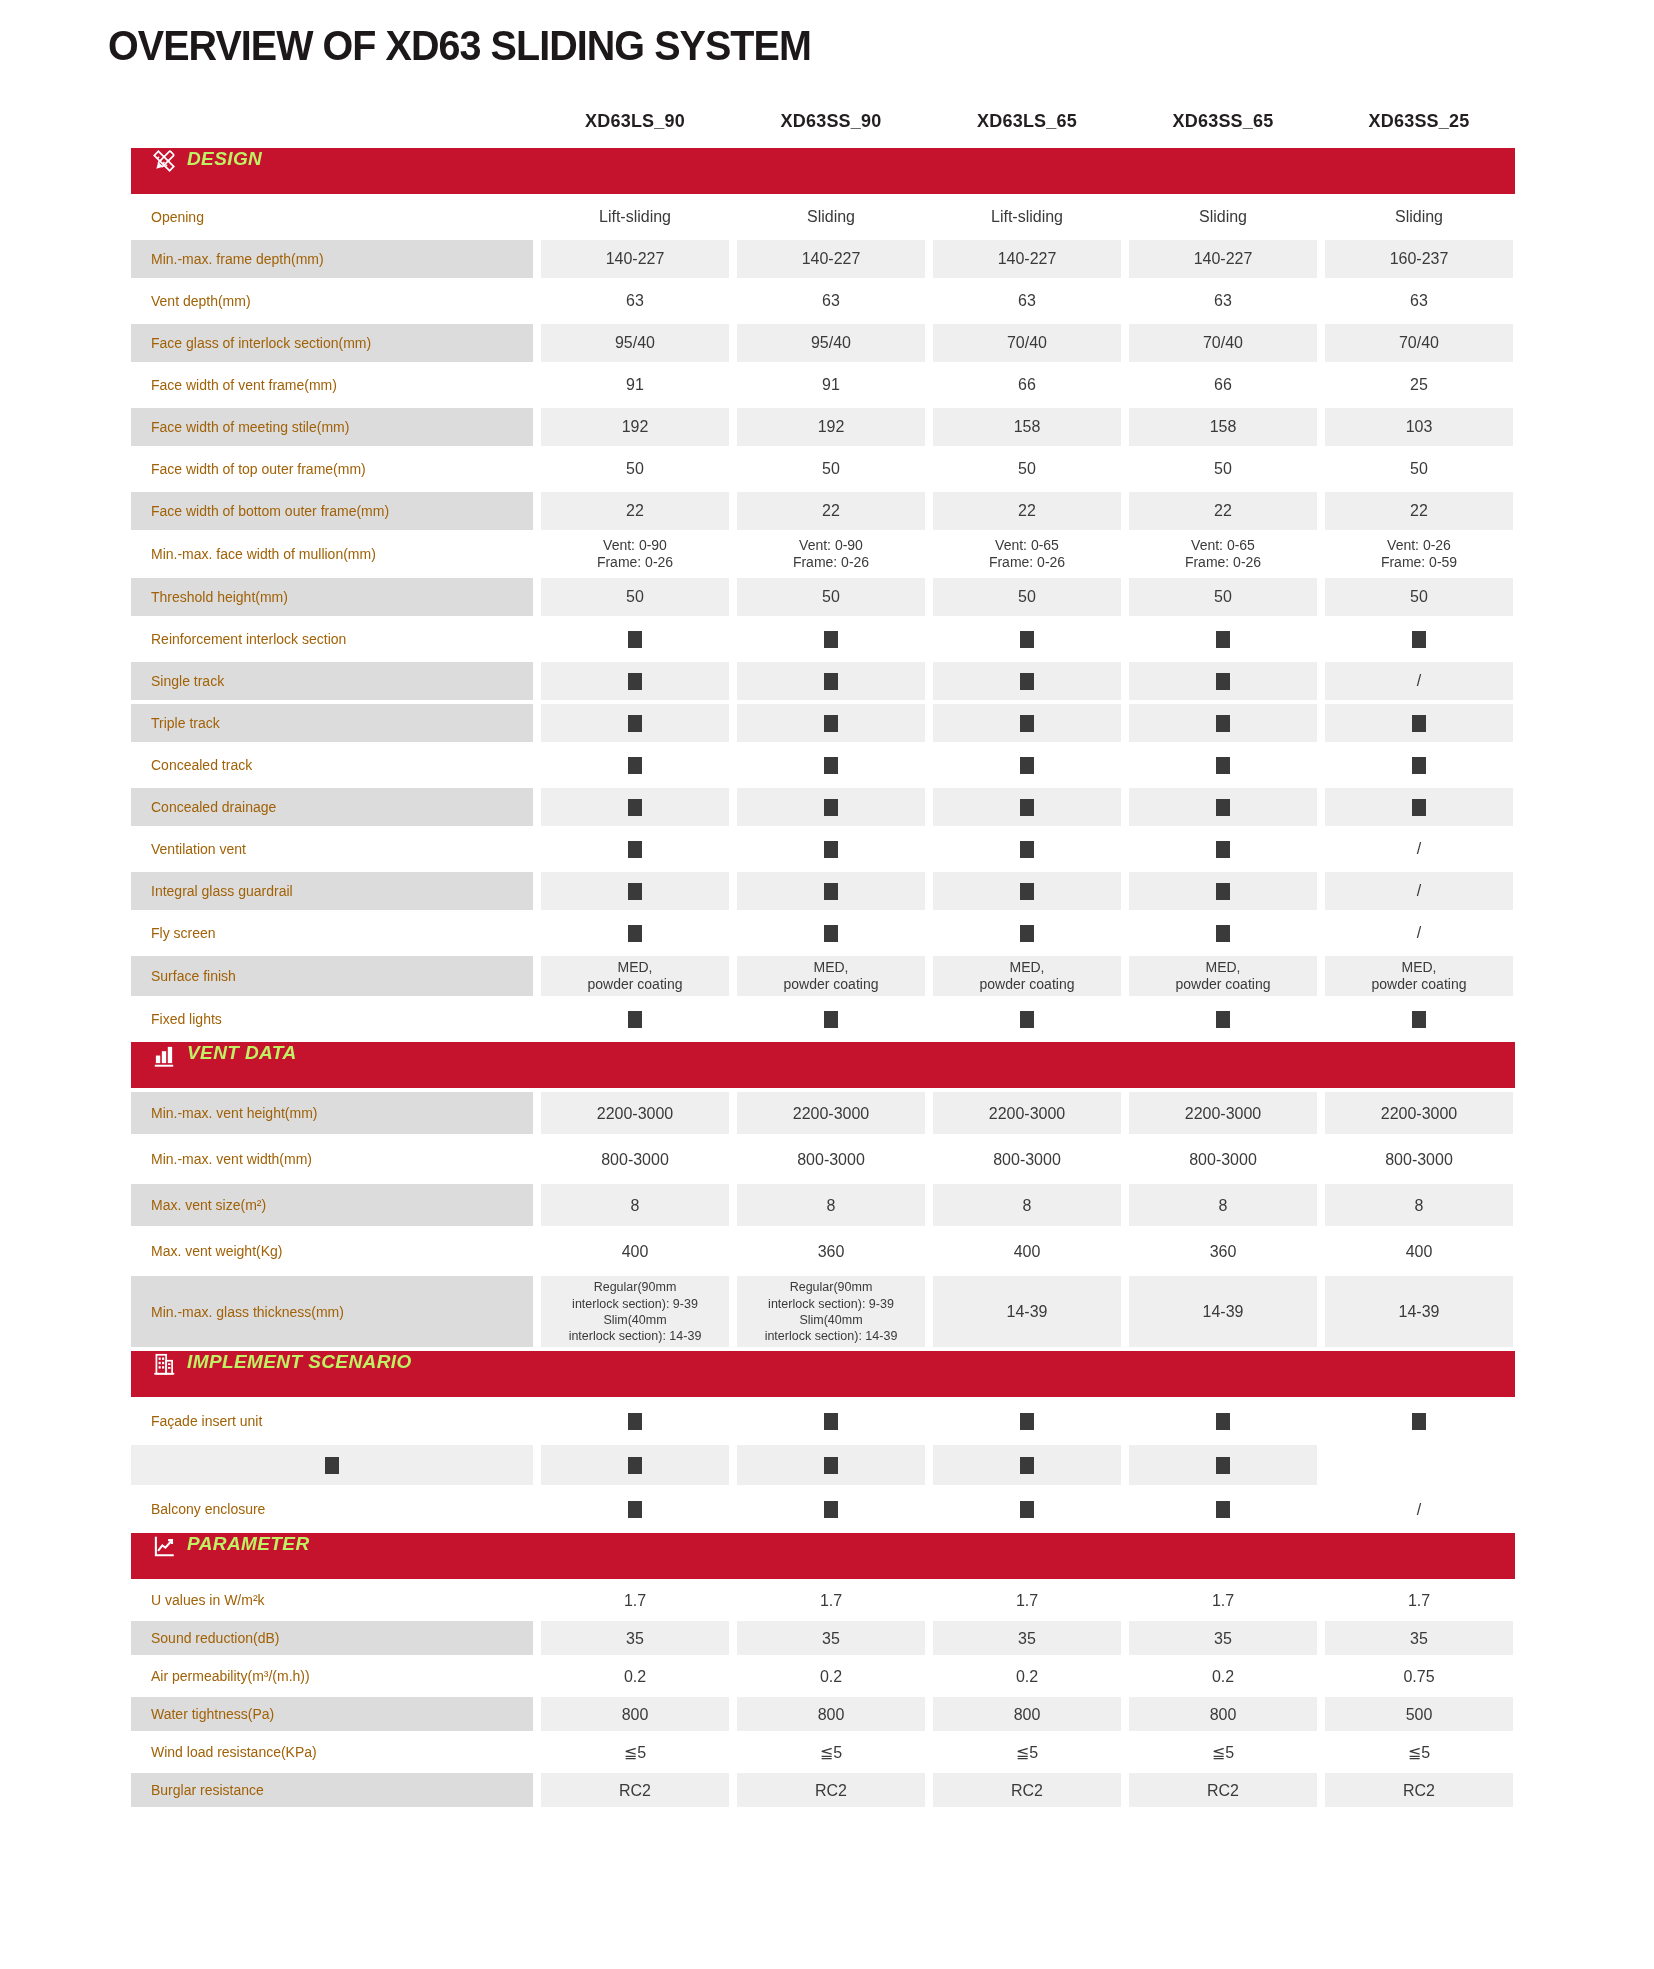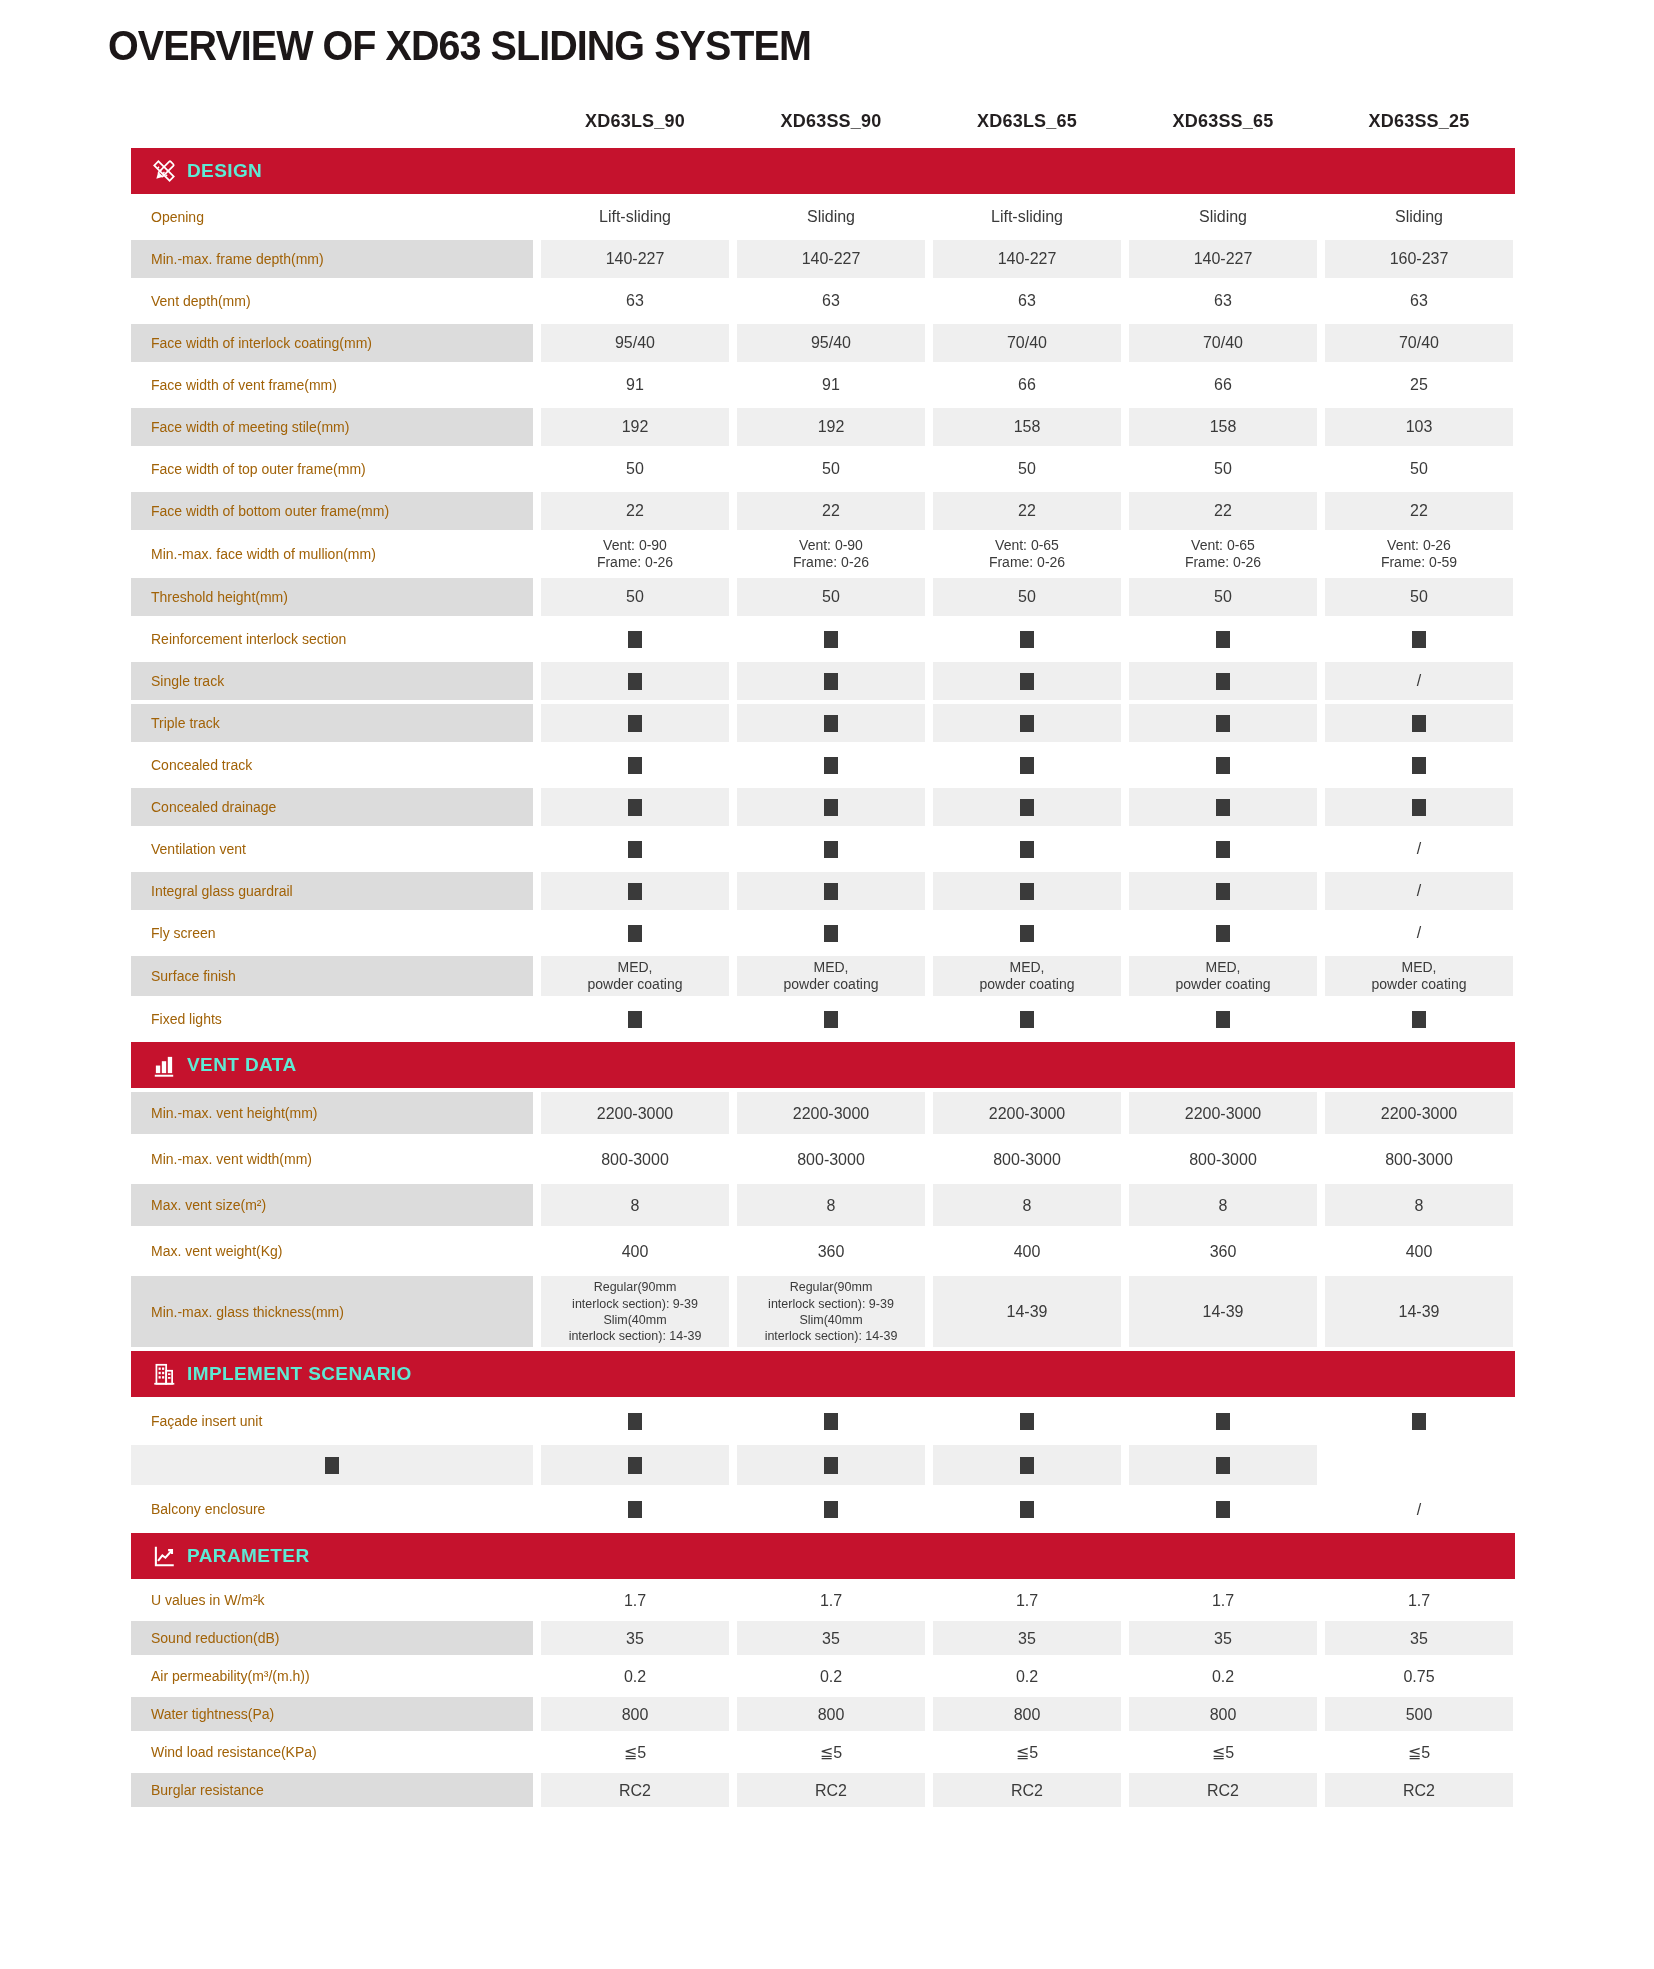--- a/index.html
+++ b/index.html
@@ -21,23 +21,24 @@
     grid-template-columns:402px 188px 188px 188px 188px 188px;
     column-gap:8px;
   }
   .col-headers{margin-bottom:16px;}
   .col-headers .col-head{
     display:flex;align-items:flex-end;justify-content:center;
     font-weight:700;font-size:18px;color:#231f20;height:28px;
     letter-spacing:0.2px;
   }
   .section-bar{
-    background:var(--accent);color:#5eead4;
-    height:46px;display:flex;align-items:center;
+    background:var(--accent);color:#bef264;
+    height:46px;display:flex;align-items:flex-start;
     margin:4px 0;
+    font-style:italic;
   }
   .section-bar .sec-icon{display:inline-flex;margin:0 10px 0 20px;}
   .section-bar .sec-label{font-weight:700;font-size:19px;letter-spacing:0.4px;}
   .row{margin-bottom:4px;}
   .sec-0 .row{min-height:38px;}
   .sec-1 .row{min-height:42px;}
   .sec-2 .row{min-height:40px;}
   .sec-3 .row{min-height:34px;}
   .cell-label{
     display:flex;align-items:center;
@@ -110,21 +111,21 @@
           </div>
           <div class="grid-row row">
             <div class="cell-label">Vent depth(mm)</div>
             <div class="cell-value">63</div>
             <div class="cell-value">63</div>
             <div class="cell-value">63</div>
             <div class="cell-value">63</div>
             <div class="cell-value">63</div>
           </div>
           <div class="grid-row row shaded">
-            <div class="cell-label">Face width of interlock coating(mm)</div>
+            <div class="cell-label">Face glass of interlock section(mm)</div>
             <div class="cell-value">95/40</div>
             <div class="cell-value">95/40</div>
             <div class="cell-value">70/40</div>
             <div class="cell-value">70/40</div>
             <div class="cell-value">70/40</div>
           </div>
           <div class="grid-row row">
             <div class="cell-label">Face width of vent frame(mm)</div>
             <div class="cell-value">91</div>
             <div class="cell-value">91</div>

